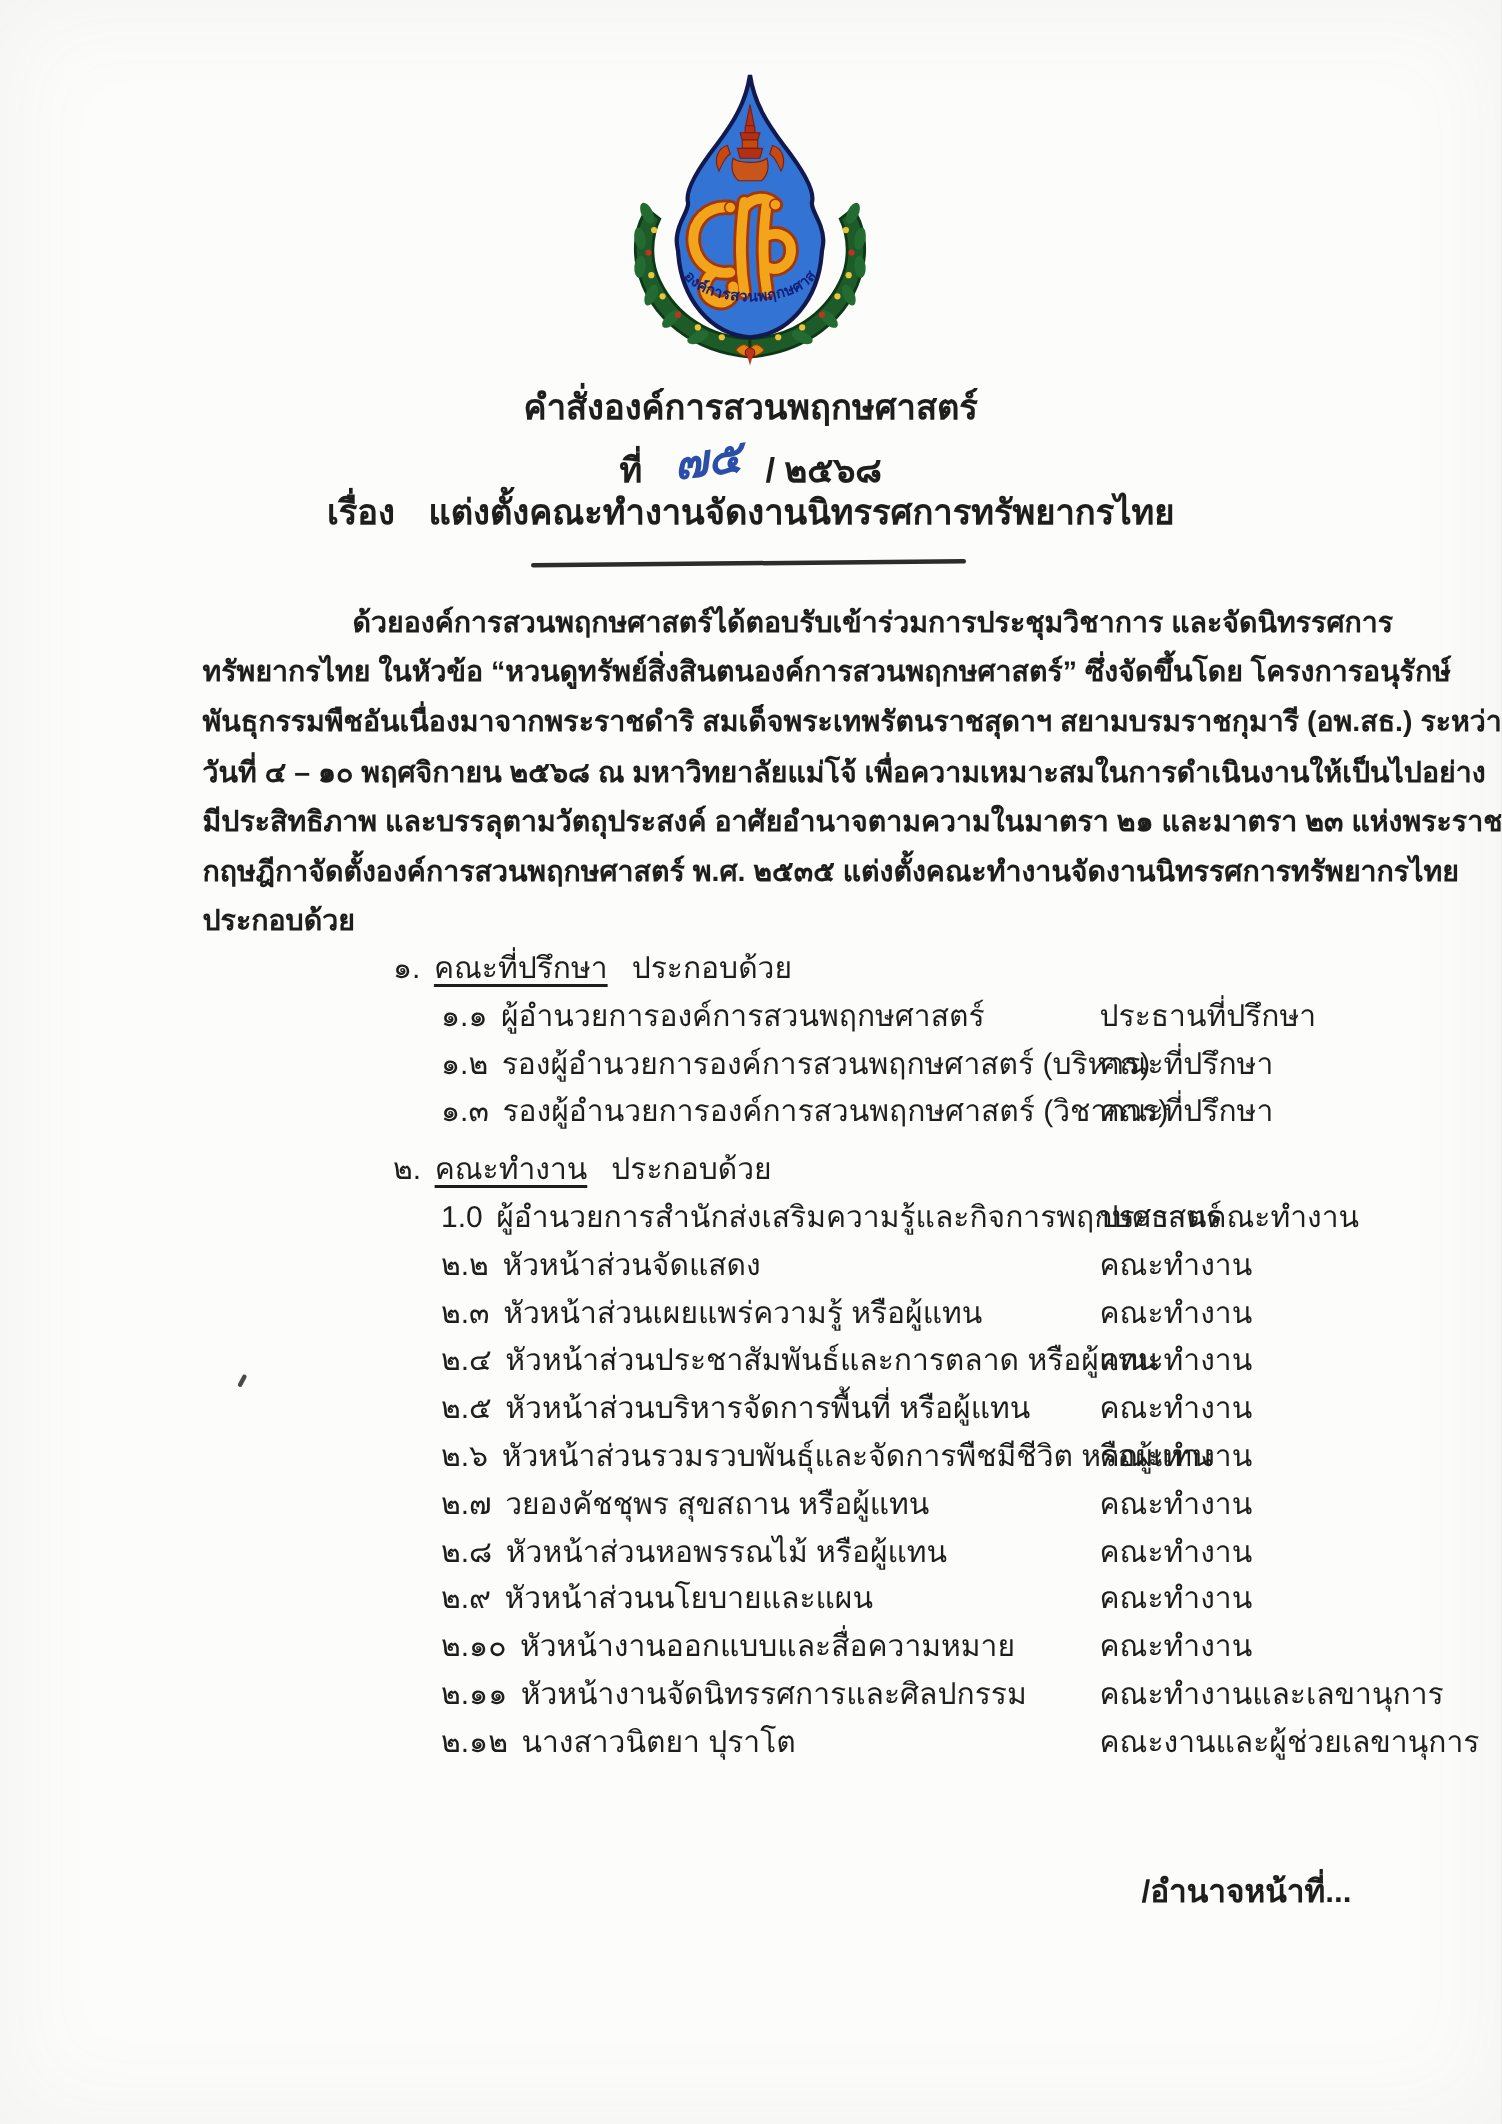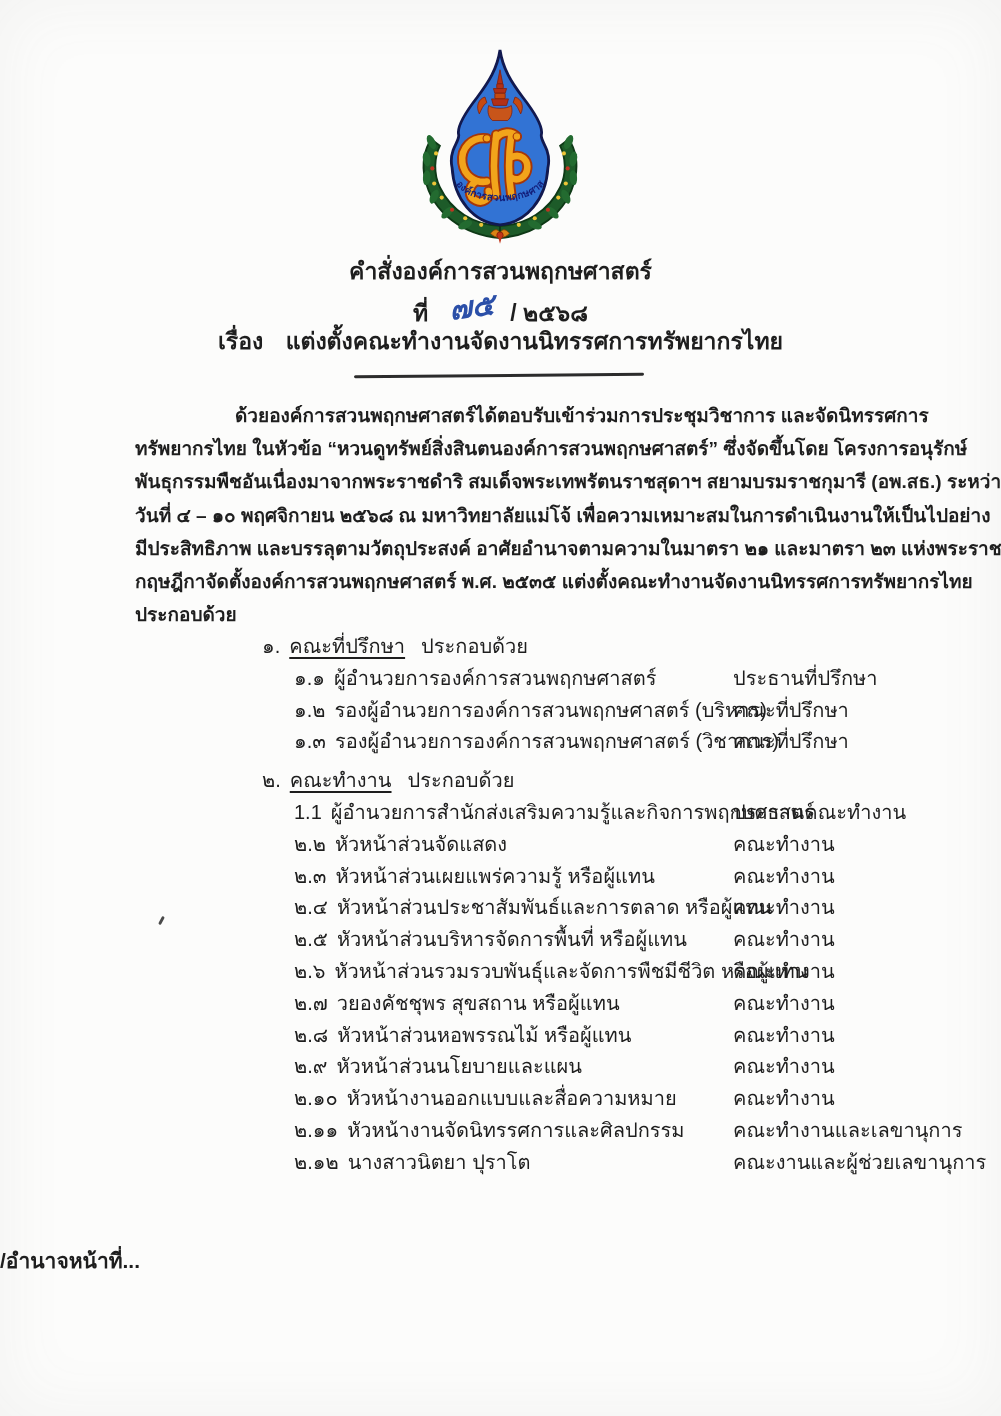--- a/index.html
+++ b/index.html
@@ -50,21 +50,21 @@
     text-decoration:underline;
     text-decoration-thickness:1.6px;
     text-underline-offset:4px;
   }
   .sec-suffix{margin-left:16px;}
   .row{display:flex;line-height:31.8px;margin-left:32px;white-space:nowrap;}
   .cell-label{width:439px;flex:0 0 439px;}
   .no{margin-right:9px;}
   .cell-role{flex:0 0 auto;}
   .footer-note{
-    position:absolute;top:1244px;left:0;width:901px;text-align:left;
+    position:absolute;top:1244px;left:0;width:901px;text-align:right;
     font-size:21px;font-weight:600;white-space:nowrap;
   }
   .speck{
     position:absolute;left:160px;top:916px;width:3px;height:9px;
     background:#2a2a2a;transform:rotate(28deg);border-radius:2px;opacity:0.85;
   }
 </style>
 </head>
 <body>
 
@@ -200,21 +200,21 @@
     <div class="row">
       <span class="cell-label"><span class="no">๑.๓</span><span>รองผู้อำนวยการองค์การสวนพฤกษศาสตร์ (วิชาการ)</span></span>
       <span class="cell-role">คณะที่ปรึกษา</span>
     </div>
 
     <div class="sec-head second">
       <span class="sec-no">๒.</span><span class="sec-title">คณะทำงาน</span><span class="sec-suffix">ประกอบด้วย</span>
     </div>
 
     <div class="row">
-      <span class="cell-label"><span class="no">1.1</span><span>ผู้อำนวยการสำนักส่งเสริมความรู้และกิจการพฤกษศาสตร์</span></span>
+      <span class="cell-label"><span class="no">1.0</span><span>ผู้อำนวยการสำนักส่งเสริมความรู้และกิจการพฤกษศาสตร์</span></span>
       <span class="cell-role">ประธานคณะทำงาน</span>
     </div>
     <div class="row">
       <span class="cell-label"><span class="no">๒.๒</span><span>หัวหน้าส่วนจัดแสดง</span></span>
       <span class="cell-role">คณะทำงาน</span>
     </div>
     <div class="row">
       <span class="cell-label"><span class="no">๒.๓</span><span>หัวหน้าส่วนเผยแพร่ความรู้ หรือผู้แทน</span></span>
       <span class="cell-role">คณะทำงาน</span>
     </div>

